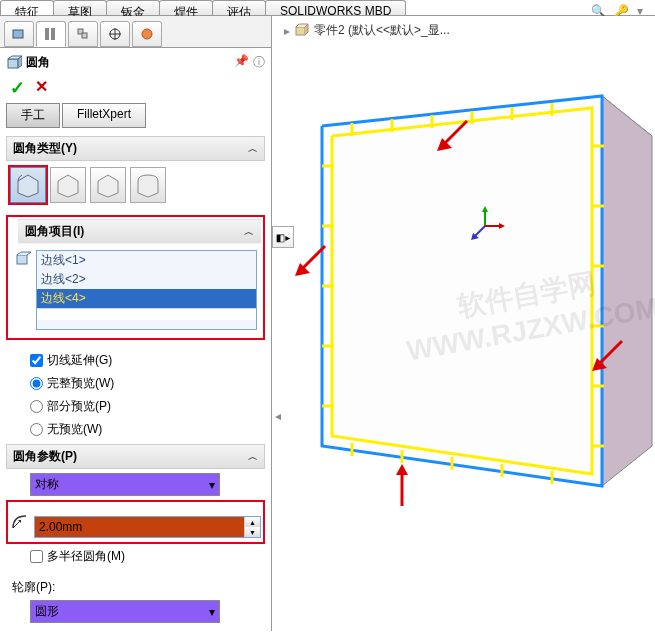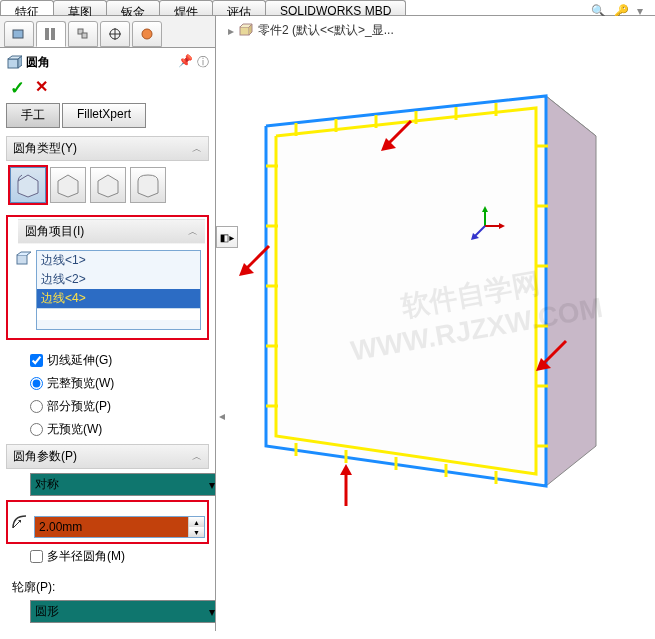--- a/index.html
+++ b/index.html
@@ -5,62 +5,62 @@
 * { box-sizing: border-box; margin: 0; padding: 0; font-family: "Microsoft YaHei", sans-serif; }
 body { background: #fff; width: 655px; height: 639px; overflow: hidden; position: relative; font-size: 12px; }
 
 .tabs { display: flex; background: #fff; border-bottom: 1px solid #999; height: 16px; }
 .tab { padding: 3px 14px; border: 1px solid #999; border-bottom: none; background: linear-gradient(#fdfdfd,#e8e8e8); cursor: pointer; border-radius: 3px 3px 0 0; margin-right: -1px; }
 .tab.active { background: #fff; }
 
 .toprighticons { position: absolute; right: 12px; top: 4px; display: flex; gap: 8px; color: #888; }
 
 .main { display: flex; height: calc(639px - 24px); }
-.leftpanel { width: 216px; border-right: 1px solid #999; display: flex; flex-direction: column; background: #fff; }
+.leftpanel { width: 272px; border-right: 1px solid #999; display: flex; flex-direction: column; background: #fff; }
 
 .lefttabs { display: flex; padding: 5px 4px 0; border-bottom: 1px solid #999; background: #f2f2f2; }
 .lefttab { width: 30px; height: 26px; border: 1px solid #aaa; background: linear-gradient(#fff,#e8e8e8); margin-right: 2px; border-radius: 3px 3px 0 0; display: flex; align-items: center; justify-content: center; cursor: pointer; }
 .lefttab.active { background: #fff; border-bottom-color: #fff; }
 
 .panelcontent { flex: 1; overflow-y: auto; padding: 4px 6px; }
 .featurehdr { display: flex; align-items: center; justify-content: space-between; padding: 2px 0 6px; }
 .featurehdr .left { display: flex; align-items: center; gap: 4px; font-weight: bold; }
 .featurehdr .right { display: flex; gap: 4px; color: #888; }
 .cubeicon { width: 16px; height: 16px; }
 
 .okcancel { display: flex; gap: 10px; padding: 0 0 4px 4px; }
 .ok { color: #0a0; font-size: 18px; font-weight: bold; cursor: pointer; }
 .cancel { color: #c00; font-size: 16px; font-weight: bold; cursor: pointer; }
 
 .modebtns { display: flex; gap: 2px; margin-bottom: 8px; }
 .modebtn { padding: 3px 14px; border: 1px solid #888; background: linear-gradient(#fff,#e0e0e0); cursor: pointer; }
 .modebtn.active { background: linear-gradient(#eee,#ccc); }
 
 .section { margin-bottom: 6px; }
-.sectionhdr { background: linear-gradient(#f4f4f4,#e0e0e0); border: 1px solid #ccc; padding: 3px 6px; display: flex; justify-content: space-between; align-items: center; font-weight: normal; }
+.sectionhdr { background: linear-gradient(#f4f4f4,#e0e0e0); border: 1px solid #ccc; padding: 3px 6px; display: flex; justify-content: space-between; align-items: center; font-weight: bold; }
 .chev { font-size: 10px; color: #555; }
 
 .typerow { display: flex; gap: 4px; padding: 6px 4px; }
 .typebtn { width: 36px; height: 36px; border: 1px solid #aaa; background: linear-gradient(#fff,#e0e0e0); cursor: pointer; display: flex; align-items: center; justify-content: center; }
 .typebtn.active { background: linear-gradient(#d8e4f0,#b8d0e8); border-color: #5a8abf; }
 
 .redbox { border: 2px solid #e2001a; }
 
 .itemsarea { padding: 6px 4px; }
 .listbox { border: 1px solid #7aa7d3; background: #f0f6fc; min-height: 80px; }
 .listitem { padding: 1px 4px; color: #2a4a7a; }
 .listitem.sel { background: #2c6cc4; color: #fde047; }
 .listbox .blank { height: 12px; background: #fff; border-top: 1px solid #c8dbed; }
 
 .opts { padding: 6px 4px 0 24px; display: flex; flex-direction: column; gap: 6px; }
 .opt { display: flex; align-items: center; gap: 4px; }
 
 .paramhdr { margin-top: 6px; }
 .selectrow { padding: 4px 4px 4px 24px; }
-.selectctl { width: 190px; border: 1px solid #888; padding: 2px 4px; background: #0f766e; display: flex; justify-content: space-between; align-items: center; cursor: pointer; }
+.selectctl { width: 190px; border: 1px solid #888; padding: 2px 4px; background: #8b5cf6; display: flex; justify-content: space-between; align-items: center; cursor: pointer; }
 
 .radiusrow { display: flex; align-items: center; gap: 4px; padding: 4px 2px; }
 .radiusicon { width: 20px; height: 20px; }
 .spinctl { flex: 1; display: flex; border: 1px solid #7aa7d3; background: #c2410c; margin-top: 10px; }
 .spinctl .val { flex: 1; padding: 3px 4px; }
 .spinctl .arrows { width: 16px; border-left: 1px solid #ccc; display: flex; flex-direction: column; }
 .spinctl .arrows div { flex: 1; display: flex; align-items: center; justify-content: center; font-size: 7px; background: linear-gradient(#fff,#ddd); cursor: pointer; }
 
 .multichk { padding: 4px 4px 4px 24px; display: flex; align-items: center; gap: 4px; }
 

